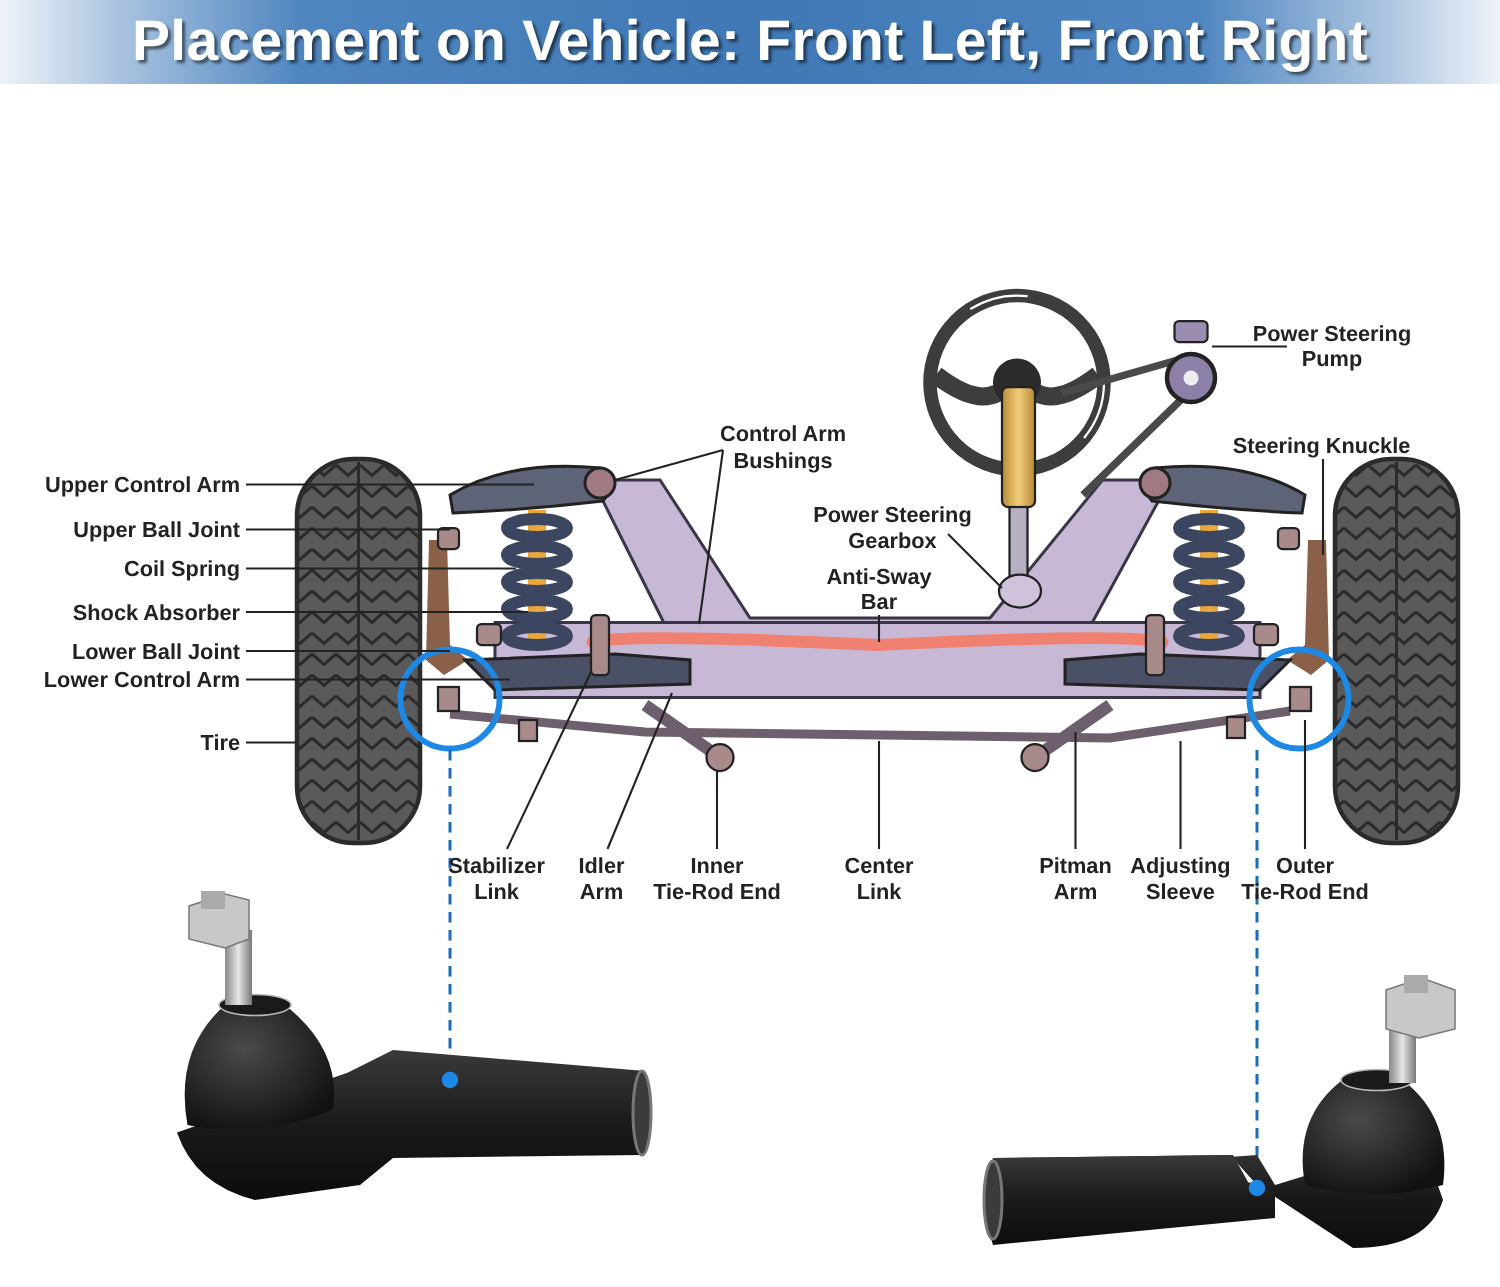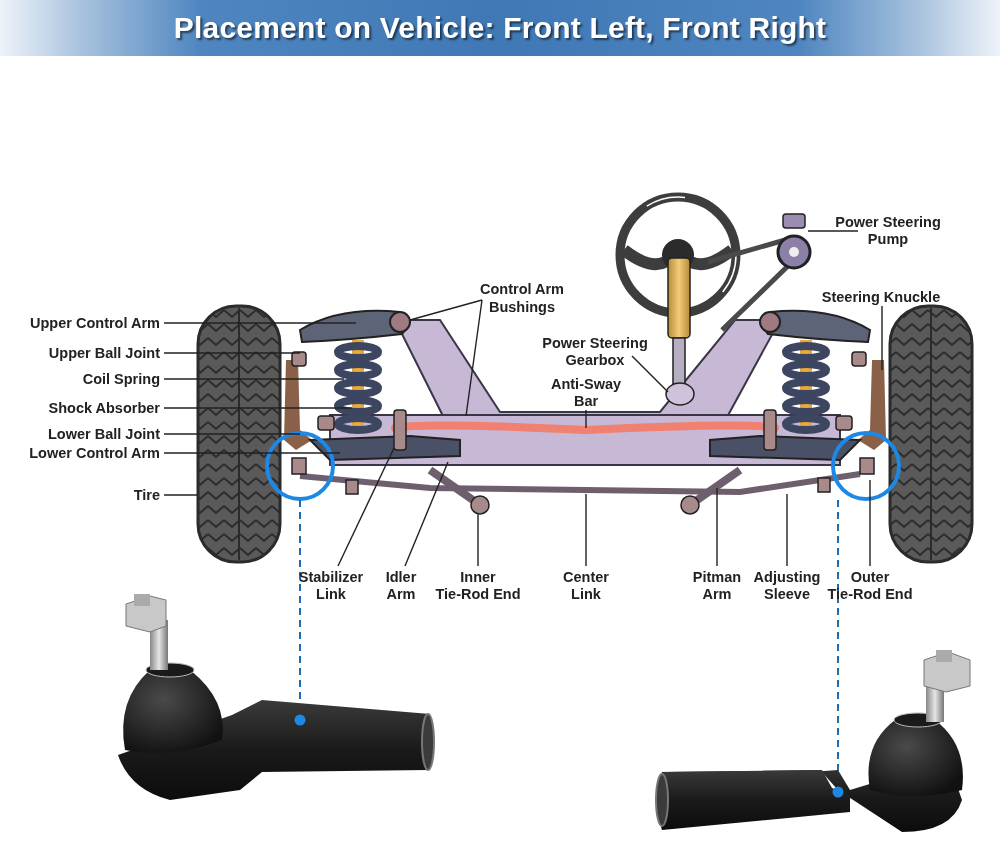--- a/index.html
+++ b/index.html
@@ -1,20 +1,20 @@
 <!DOCTYPE html>
 <html><head>
 <meta charset="utf-8">
 <style>
   html,body{margin:0;padding:0;background:#ffffff;}
   body{width:1000px;height:858px;position:relative;overflow:hidden;font-family:"Liberation Sans",sans-serif;}
   .banner{position:absolute;left:0;top:0;width:1000px;height:56px;
     background:linear-gradient(90deg,#eef3f9 0%,#a9c3df 8%,#4f86c0 20%,#3f78b5 50%,#4f86c0 80%,#a9c3df 92%,#eef3f9 100%);
     display:flex;align-items:center;justify-content:center;}
-  .banner-title{color:#ffffff;font-weight:bold;font-size:30px;letter-spacing:0.2px;
+  .banner-title{color:#ffffff;font-weight:bold;font-size:38px;letter-spacing:0.2px;
     text-shadow:2px 2px 2px rgba(0,0,0,0.55);font-family:"Liberation Sans",sans-serif;}
   svg.diagram{position:absolute;left:0;top:0;}
   .lbl{font-family:"Liberation Sans",sans-serif;font-size:14.5px;font-weight:bold;fill:#222;}
   .leader{stroke:#222;stroke-width:1.4;fill:none;}
 </style>
 </head>
 <body>
 
 <div class="banner">
   <span class="banner-title">Placement on Vehicle: Front Left, Front Right</span>

